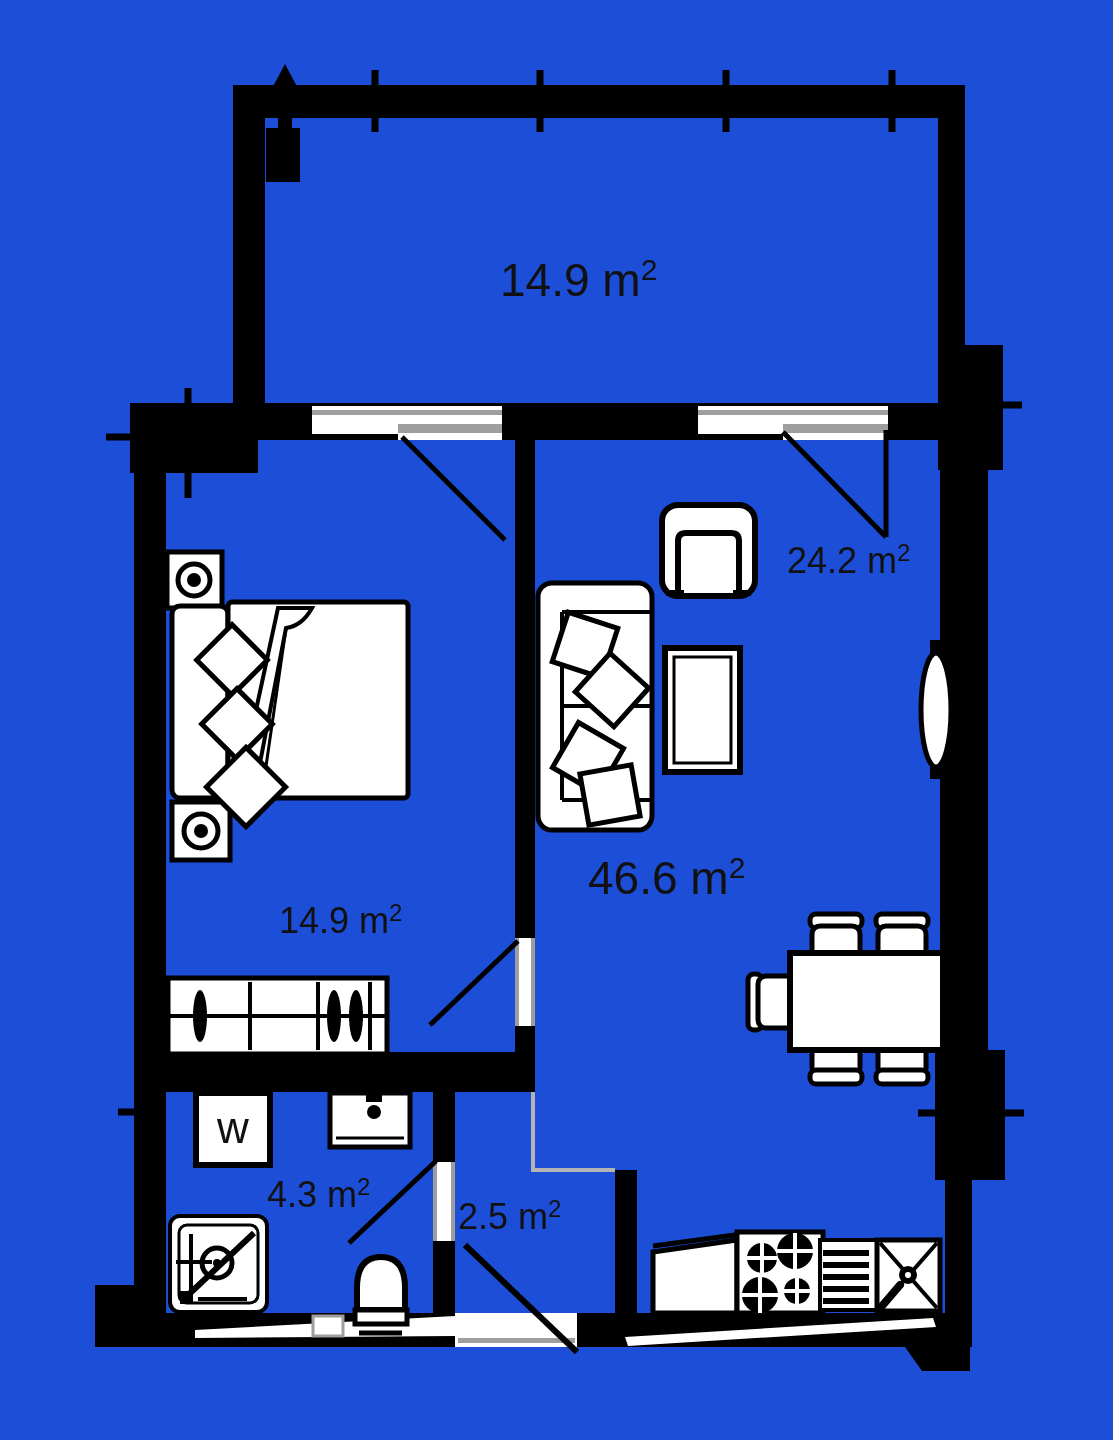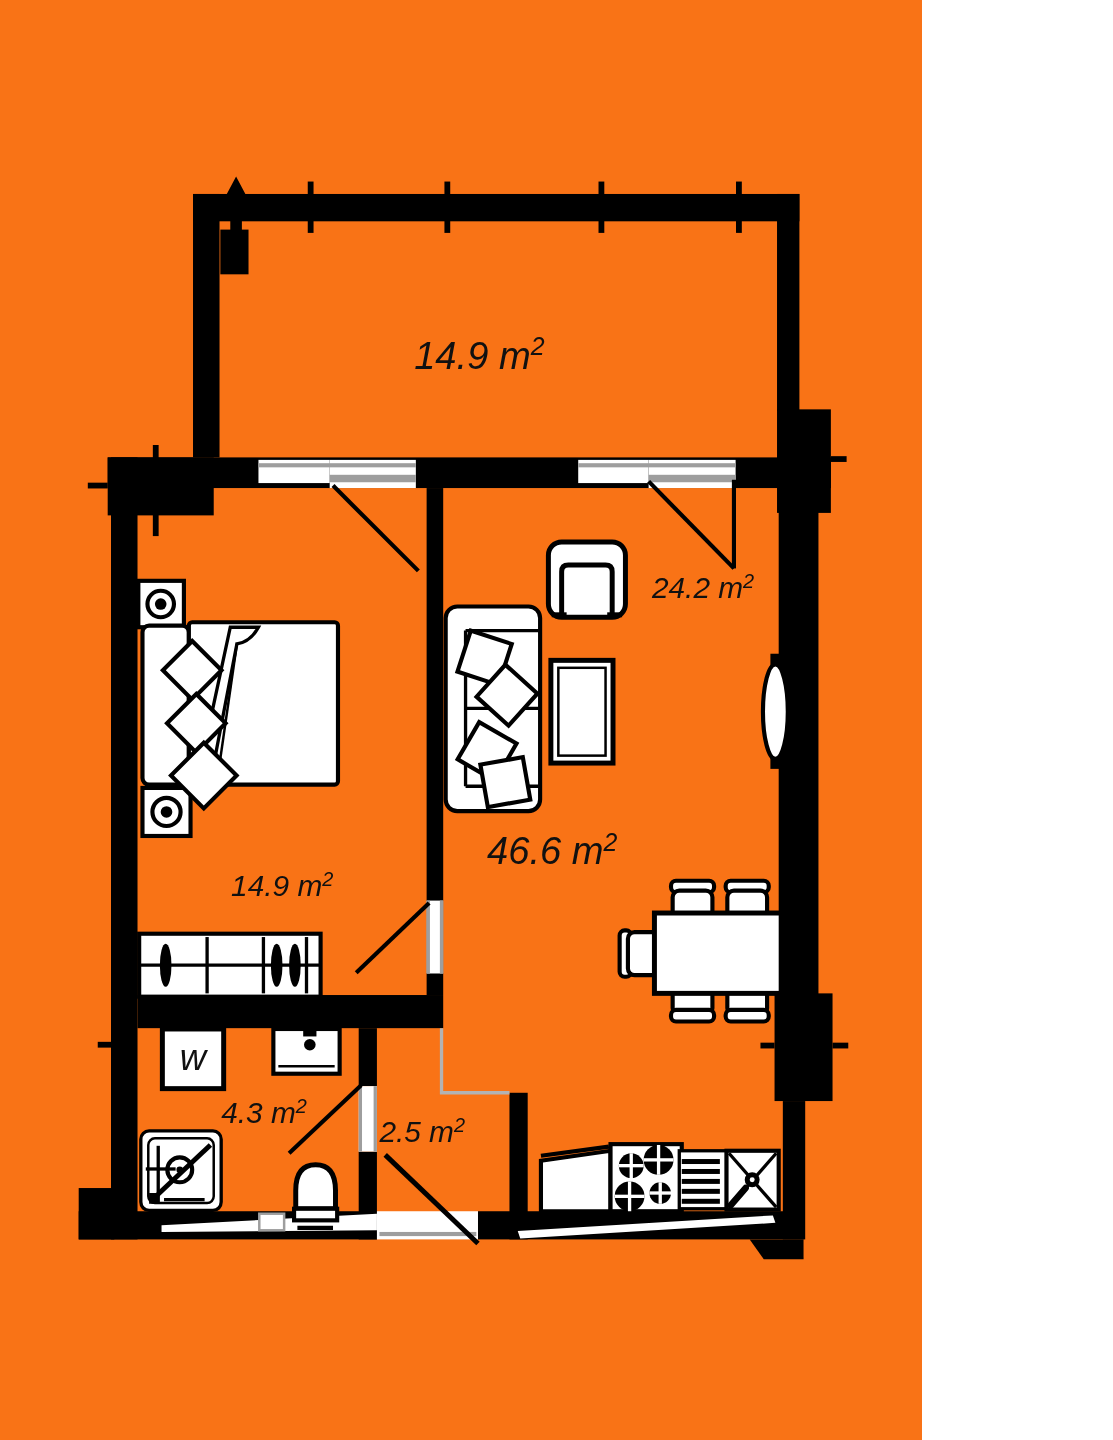--- a/index.html
+++ b/index.html
@@ -1,19 +1,18 @@
 <!DOCTYPE html>
 <html><head>
 <meta charset="utf-8">
 <style>
   html,body{margin:0;padding:0;background:#ffffff;}
   .plan-wrap{
-    width:922px;height:1440px;position:relative;background:#f97316;
+    width:1113px;height:1440px;position:relative;background:#1d4ed8;
     font-family:"Liberation Sans", sans-serif;
-    font-style:italic;
   }
   svg{display:block;width:100%;height:100%;}
   .lbl{fill:#111111;font-family:"Liberation Sans", sans-serif;}
 </style>
 </head>
 <body>
 
 <div class="plan-wrap">
 <svg viewBox="0 0 1113 1440" xmlns="http://www.w3.org/2000/svg">
 

